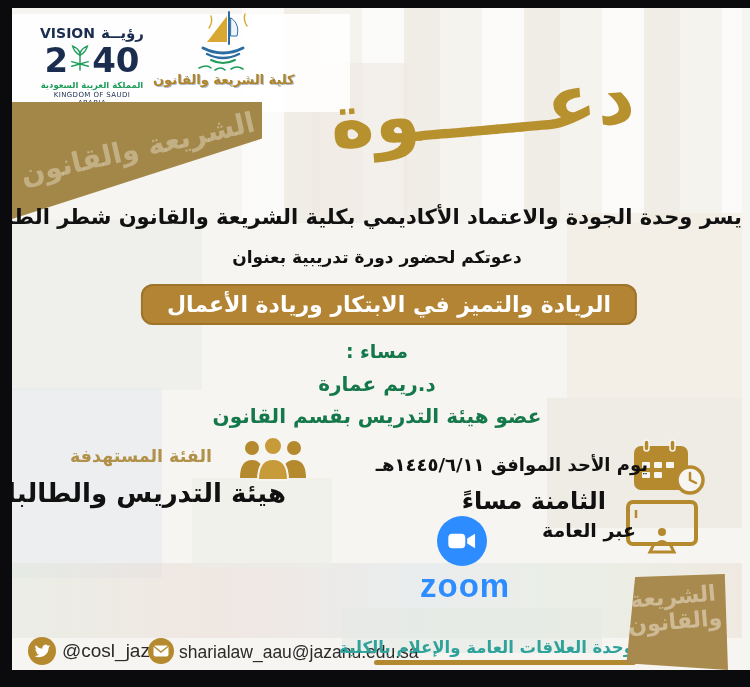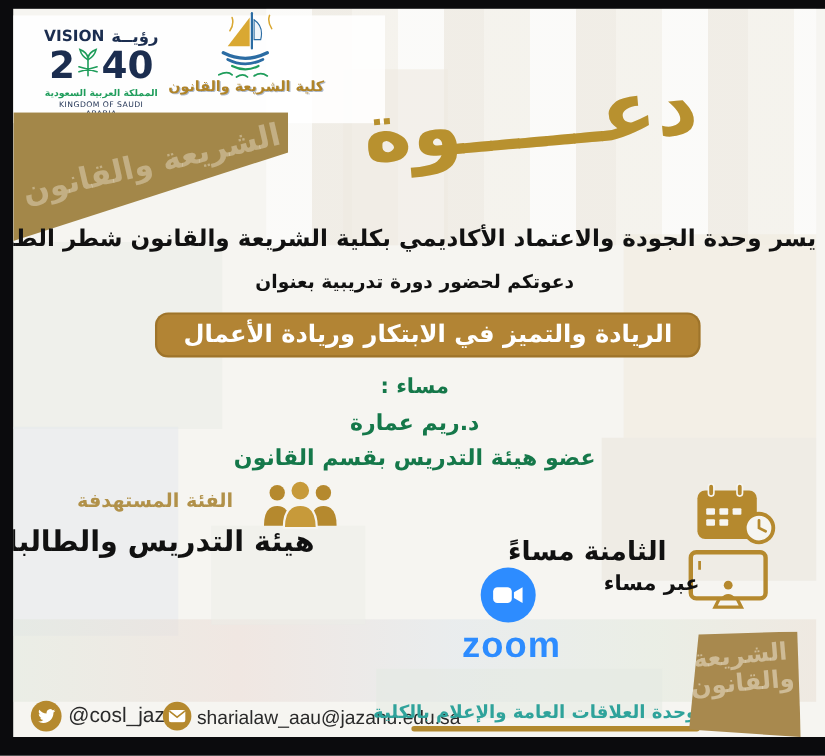--- a/index.html
+++ b/index.html
@@ -187,32 +187,33 @@
         <rect x="14" y="24" width="8" height="6" rx="1"></rect>
           <rect x="26" y="24" width="8" height="6" rx="1"></rect>
           <rect x="38" y="24" width="8" height="6" rx="1"></rect>
         <rect x="14" y="34" width="8" height="6" rx="1"></rect>
           <rect x="26" y="34" width="8" height="6" rx="1"></rect>
       </g>
       <circle cx="62" cy="42" r="13" fill="#f6f5f1" stroke="#b5892e" stroke-width="3.5"></circle>
       <path d="M62 35 L62 42 L68 45" stroke="#b5892e" stroke-width="2.5" fill="none" stroke-linecap="round"></path>
     </svg>
   </div>
+  <div class="abs date">يوم الأحد الموافق ١٤٤٥/٦/١١هـ</div>
   <div class="abs time">الثامنة مساءً</div>
 
   <div class="abs mon-icon">
     <svg width="84" height="60" viewBox="0 0 84 60">
       <rect x="8" y="4" width="68" height="42" rx="5" fill="none" stroke="#b5892e" stroke-width="4"></rect>
       <line x1="16" y1="12" x2="16" y2="20" stroke="#b5892e" stroke-width="2.5"></line>
       <circle cx="42" cy="34" r="4" fill="#b5892e"></circle>
       <path d="M35 46 Q42 38 49 46 Z" fill="#b5892e"></path>
       <path d="M34 46 L30 54 L54 54 L50 46" fill="none" stroke="#b5892e" stroke-width="3"></path>
     </svg>
   </div>
-  <div class="abs via">عبر مساء</div>
+  <div class="abs via">عبر العامة</div>
 
   <div class="abs zoom-wrap">
     <div class="zoom-circle">
       <svg width="30" height="24" viewBox="0 0 46 36">
         <rect x="2" y="7" width="26" height="22" rx="6" fill="#ffffff"></rect>
         <path d="M31 14 L43 7 L43 29 L31 22 Z" fill="#ffffff"></path>
       </svg>
     </div>
     <div class="zoom-word">zoom</div>
   </div>

